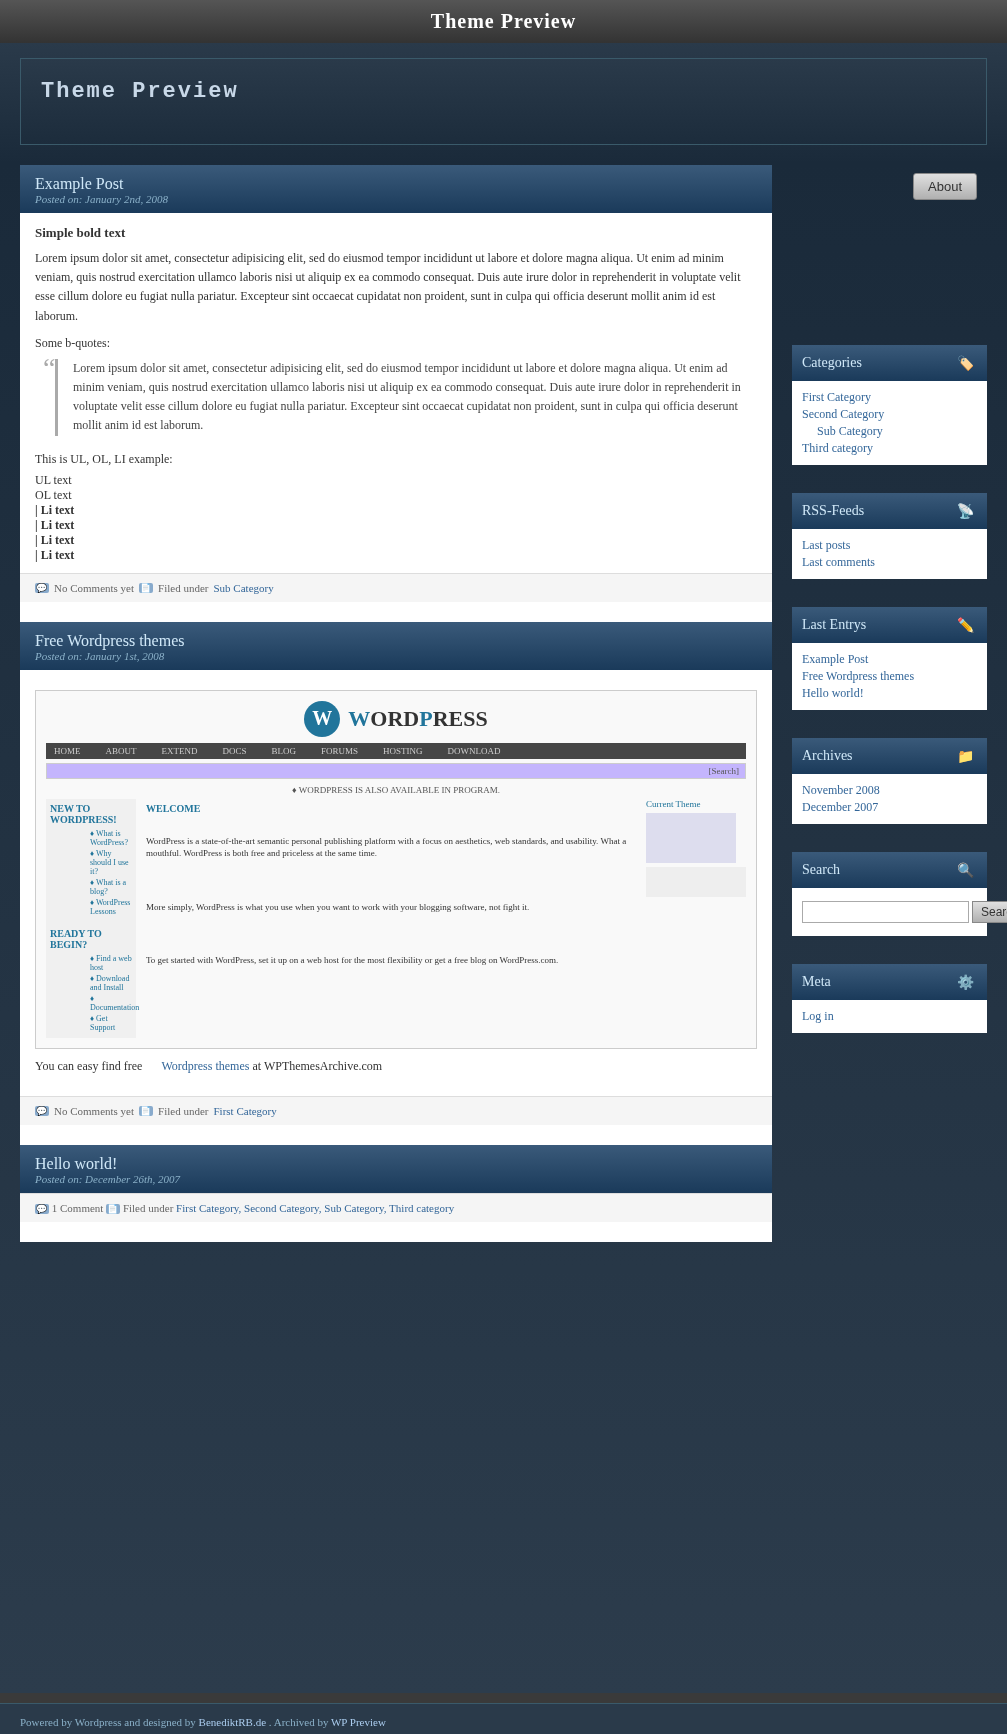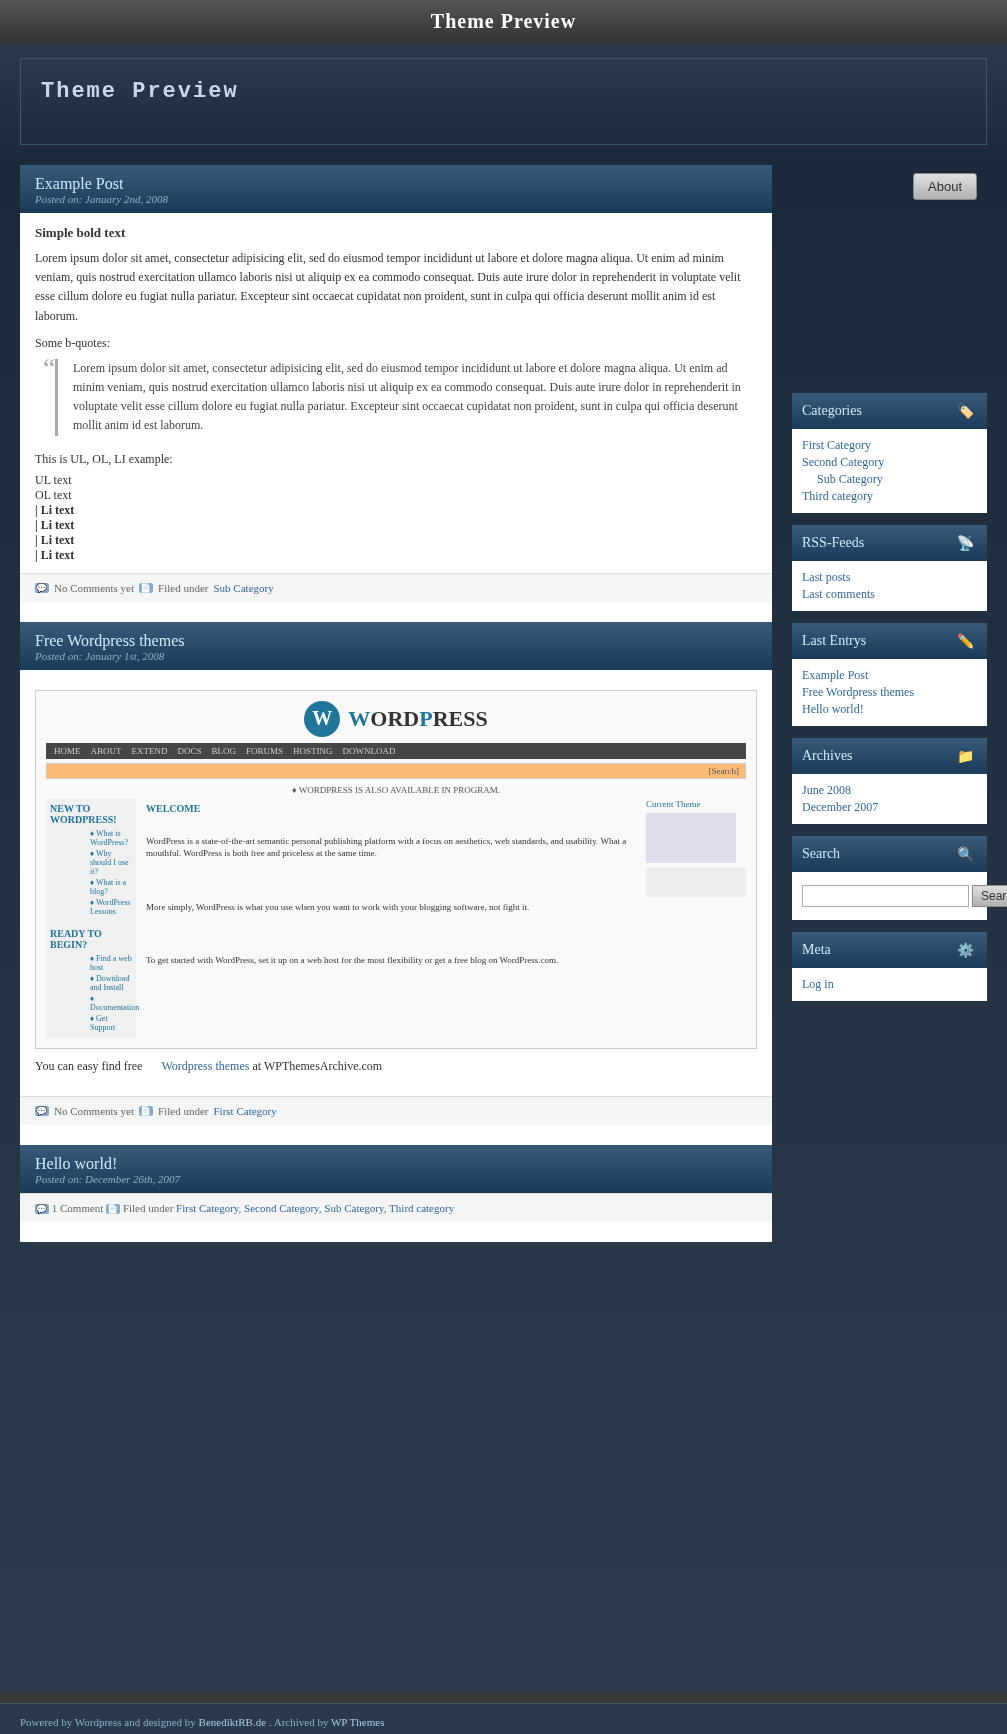--- a/index.html
+++ b/index.html
@@ -202,27 +202,27 @@
       font-weight: bold;
       color: #333;
       font-family: Georgia, serif;
     }
     .wp-logo-text span { color: #21759b; }
     .wp-nav-bar {
       background: #464646;
       width: 100%;
       padding: 3px 8px;
       display: flex;
-      gap: 10px;
+      gap: 25px;
       font-size: 9px;
       color: #ccc;
       margin-bottom: 4px;
     }
     .wp-search-bar {
-      background: #fdba74;
+      background: #c4b5fd;
       border: 1px solid #ccc;
       padding: 2px 6px;
       font-size: 9px;
       text-align: right;
       width: 100%;
       margin-bottom: 6px;
     }
     .wp-content-area {
       display: flex;
       gap: 6px;
@@ -259,21 +259,21 @@
     }
     .wp-image-placeholder {
       background: #dde;
       height: 50px;
       width: 90px;
       margin-top: 4px;
     }
 
     
     .widget {
-      margin-bottom: 12px;
+      margin-bottom: 28px;
     }
     .widget-header {
       background: linear-gradient(180deg, #3a5a7a 0%, #1a3a5a 100%);
       padding: 7px 10px;
       display: flex;
       align-items: center;
       justify-content: space-between;
     }
     .widget-header-title {
       color: #d0e8f8;
@@ -531,21 +531,21 @@
           <a>Hello world!</a>
         </div>
       </div>
 
       <div class="widget">
         <div class="widget-header">
           <span class="widget-header-title">Archives</span>
           <span class="widget-icon">📁</span>
         </div>
         <div class="widget-body">
-          <a>June 2008</a>
+          <a>November 2008</a>
           <a>December 2007</a>
         </div>
       </div>
 
       <div class="widget">
         <div class="widget-header">
           <span class="widget-header-title">Search</span>
           <span class="widget-icon">🔍</span>
         </div>
         <div class="widget-body">
@@ -569,14 +569,14 @@
     </div>
 
   </div>
 
 </div>
 
 <div id="footer">
   <span>Powered by Wordpress and designed by</span>
   <a>BenediktRB.de</a>
   <span>. Archived by</span>
-  <a>WP Themes</a>
+  <a>WP Preview</a>
 </div>
 
 </body></html>

